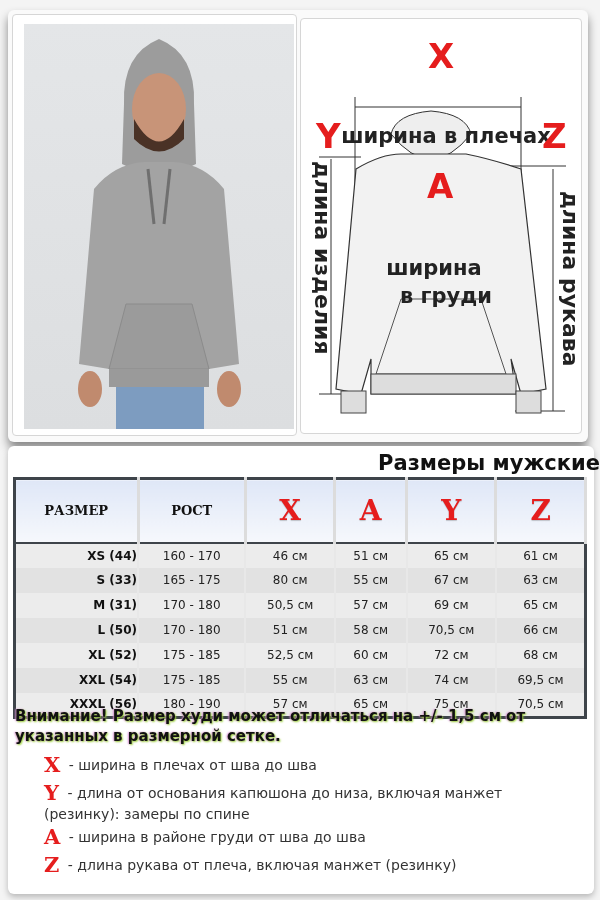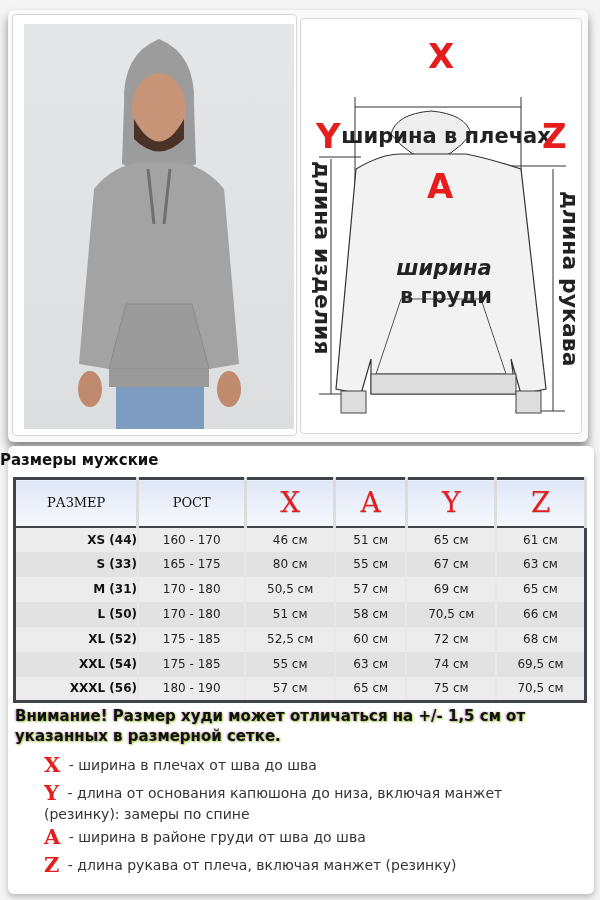--- a/index.html
+++ b/index.html
@@ -5,23 +5,23 @@
   * { box-sizing: border-box; margin: 0; padding: 0; }
   body { width: 600px; height: 900px; background: #f4f4f4; font-family: "DejaVu Sans", sans-serif; position: relative; overflow: hidden; }
   .top-card { position: absolute; left: 8px; top: 10px; width: 580px; height: 432px; background: #fafafa; border-radius: 6px; box-shadow: 0 6px 10px rgba(0,0,0,0.45); }
   .photo-frame { position: absolute; left: 12px; top: 14px; width: 285px; height: 422px; background: #fff; border: 1px solid #d6d6d6; border-radius: 4px; }
   .photo { position: absolute; left: 24px; top: 24px; width: 270px; height: 405px; background: linear-gradient(180deg,#e4e6e8 0%,#dcdee0 100%); overflow: hidden; }
   .diagram-frame { position: absolute; left: 300px; top: 18px; width: 282px; height: 416px; background: #fff; border: 1px solid #d6d6d6; border-radius: 4px; overflow: hidden; }
   .red-letter { position: absolute; color: #e51d1d; font-family: "DejaVu Sans", sans-serif; font-weight: bold; font-size: 34px; line-height: 1; }
   .dlabel { position: absolute; color: #222; font-weight: bold; font-family: "DejaVu Sans", sans-serif; font-size: 21px; line-height: 1.05; margin-top: 48px; }
   .vlabel { position: absolute; color: #222; font-weight: bold; font-size: 22px; white-space: nowrap; transform-origin: left top; }
   .bottom-card { position: absolute; left: 8px; top: 446px; width: 586px; height: 448px; background: #fff; border-radius: 6px; box-shadow: 0 3px 6px rgba(0,0,0,0.25); }
-  .table-title { position: absolute; left: 0; width: 600px; top: 451px; text-align: left; font-weight: bold; font-size: 15px; color: #111; }
+  .table-title { position: absolute; left: 0; width: 600px; top: 451px; text-align: right; font-weight: bold; font-size: 21px; color: #111; }
   table.sizes { position: absolute; left: 13px; top: 477px; width: 574px; border-collapse: collapse; border: 3px solid #3e444a; }
-  table.sizes th { height: 48px; background: linear-gradient(180deg,#dfe7f7 0%,#f6f8fc 100%); border-right: 3px solid #dcdcdc; border-bottom: 2px solid #3e444a; font-family: "DejaVu Serif", serif; font-weight: normal; font-size: 13px; color: #111; }
+  table.sizes th { height: 64px; background: linear-gradient(180deg,#dfe7f7 0%,#f6f8fc 100%); border-right: 3px solid #dcdcdc; border-bottom: 2px solid #3e444a; font-family: "DejaVu Serif", serif; font-weight: bold; font-size: 13px; color: #111; }
   table.sizes th.red { color: #e51d1d; font-size: 28px; text-shadow: 0 1px 1px rgba(0,0,0,0.2); }
   table.sizes td { height: 25px; font-size: 12px; color: #222; text-align: center; border-right: 2px solid #e8e8e8; }
   table.sizes tr:nth-child(odd) td { background: #ececec; }
   table.sizes tr:nth-child(even) td { background: #e2e2e2; }
   table.sizes td.size { text-align: right; padding-left: 8px; font-weight: bold; color: #111; }
   .warning { position: absolute; left: 15px; top: 706px; width: 560px; font-weight: bold; font-size: 15px; color: #111; line-height: 20px; text-shadow: 1px 1px 2px #9bd23a, -1px 0 2px #d68ad6; }
   .legend { position: absolute; left: 44px; top: 755px; width: 530px; font-size: 14px; color: #333; }
   .legend-item { line-height: 20px; margin-bottom: 8px; }
   .legend-letter { color: #e51d1d; font-family: "DejaVu Serif", serif; font-weight: bold; font-size: 21px; vertical-align: -2px; margin-right: 4px; }
   .legend-item.wrap { margin-bottom: 2px; }
@@ -76,21 +76,21 @@
     <path d="M100 280 L180 280 L205 355 L75 355 Z" fill="none" stroke="#555"></path>
     <rect x="70" y="355" width="145" height="20" fill="#ddd" stroke="#444"></rect>
     <rect x="40" y="372" width="25" height="22" fill="#ddd" stroke="#444"></rect>
     <rect x="215" y="372" width="25" height="22" fill="#ddd" stroke="#444"></rect>
   </svg>
   <span class="red-letter" style="left:127px;top:20px;">X</span>
   <span class="dlabel" style="left:20px;top:58px;width:250px;text-align:center;">ширина в плечах</span>
   <span class="red-letter" style="left:15px;top:100px;">Y</span>
   <span class="red-letter" style="left:241px;top:100px;">Z</span>
   <span class="red-letter" style="left:126px;top:150px;">A</span>
-  <span class="dlabel" style="left:88px;top:190px;width:110px;text-align:center;font-style:italic;">ширина</span>
+  <span class="dlabel" style="left:78px;top:190px;width:110px;text-align:center;">ширина</span>
   <span class="dlabel" style="left:90px;top:218px;width:110px;text-align:center;">в груди</span>
   <span class="vlabel" style="left:4px;top:142px;transform:rotate(90deg) translate(0,-30px);">длина изделия</span>
   <span class="vlabel" style="left:282px;top:172px;transform:rotate(90deg);">длина рукава</span>
 </div>
 
 <div class="bottom-card"></div>
 
 <div class="table-title">Размеры мужские</div>
 
 <table class="sizes">

